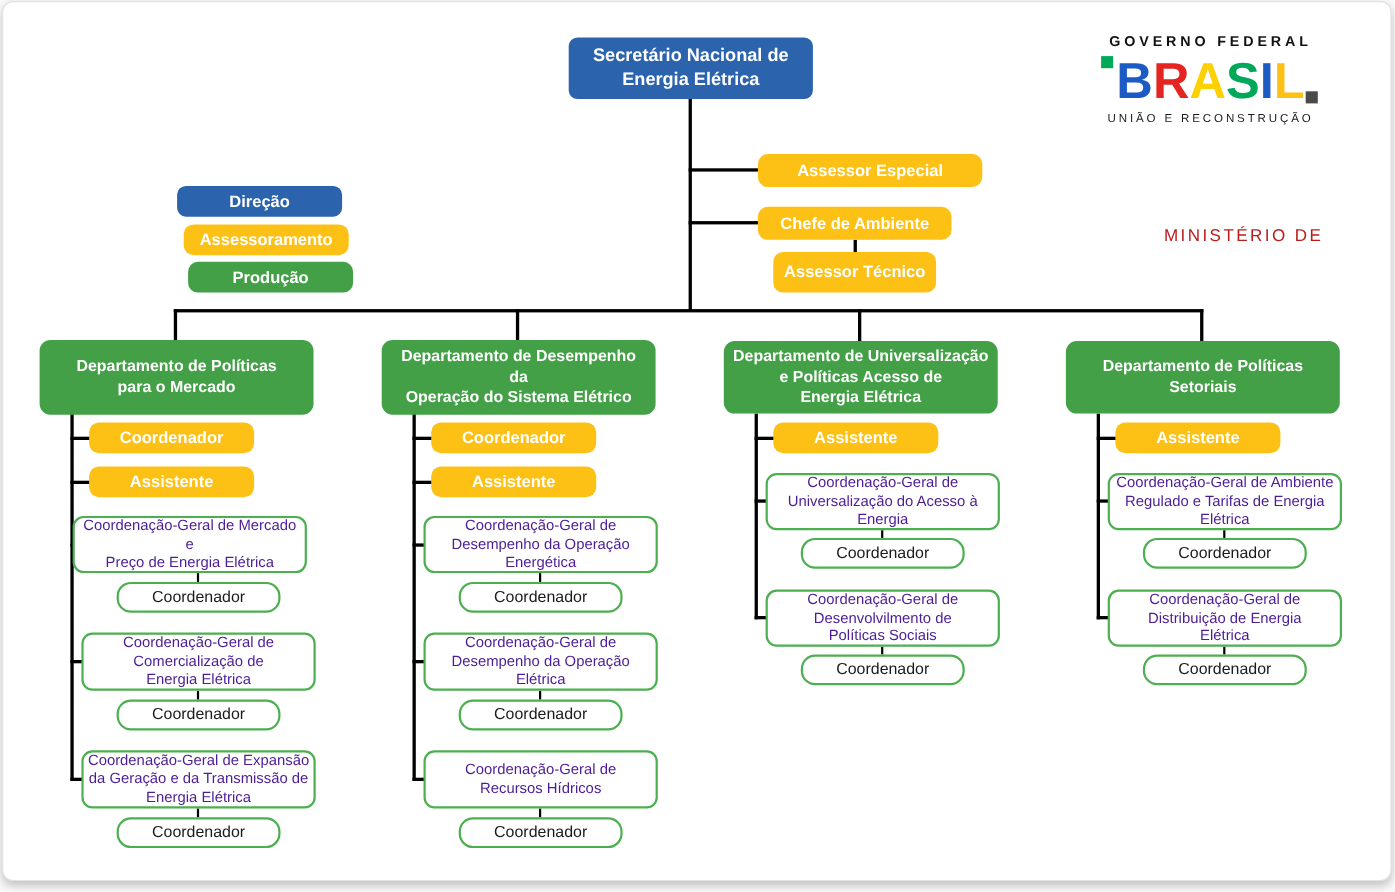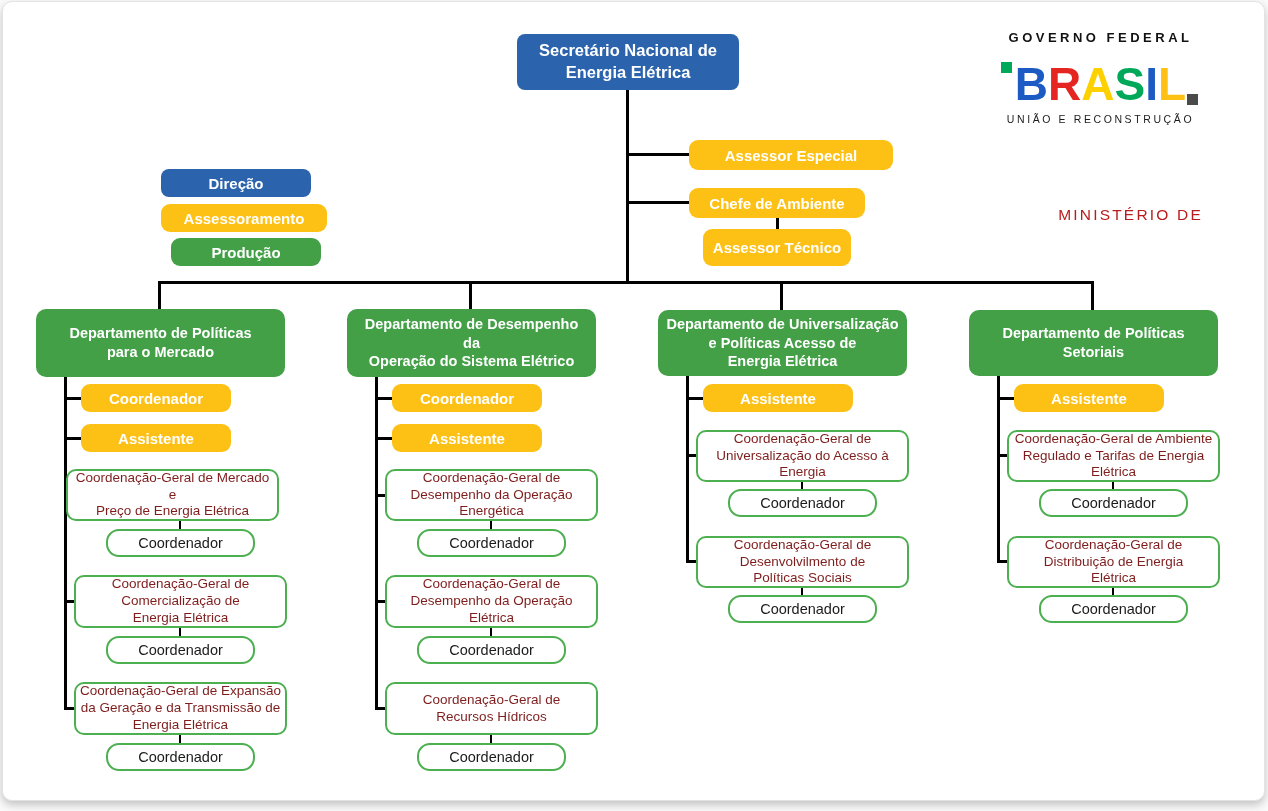--- a/index.html
+++ b/index.html
@@ -25,32 +25,32 @@
   }
   .blue   { background:#2b63ad; color:#fff; font-weight:bold; border-radius:8px; }
   .yellow { background:#fdc116; color:#fff; font-weight:bold; border-radius:9px; }
   .green  { background:#43a047; color:#fff; font-weight:bold; border-radius:9px; }
   .root-box  { font-size:16.5px; line-height:1.32; border-radius:8px; }
   .dept-box  { font-size:14.5px; line-height:1.3; border-radius:10px; padding:4px 8px; }
   .staff-box { font-size:15px; }
   .legend-box{ font-size:15px; }
   .cg {
     background:#fff; border:2px solid #4caf50; border-radius:10px;
-    color:#7f1d1d; font-size:13.5px; line-height:1.24; padding:2px 3px;
+    color:#4c1d95; font-size:13.5px; line-height:1.24; padding:2px 3px;
   }
   .sub {
     background:#fff; border:2px solid #4caf50; border-radius:13px;
     color:#1b1b1b; font-size:14.5px;
   }
   .ln { position:absolute; background:#000; z-index:1; }
 
   
   .logo { position:absolute; left:990px; top:28px; width:215px; text-align:center; z-index:2; }
   .logo-top { font-size:13px; font-weight:bold; letter-spacing:3.5px; color:#111; }
-  .wordmark { position:relative; margin-top:16px; font-size:46px; font-weight:800;
+  .wordmark { position:relative; margin-top:5px; font-size:46px; font-weight:800;
               line-height:1.02; letter-spacing:0px; }
   .wordmark span { display:inline-block; }
   .lt-b { color:#1d5bc4; } .lt-r { color:#e52521; } .lt-a { color:#fdd000; }
   .lt-s { color:#00a859; } .lt-i { color:#1d5bc4; } .lt-l { color:#fdc116; }
   .sq { position:absolute; width:11px; height:11px; }
   .sq-green { left:8px; top:1px; background:#00a859; }
   .sq-gray  { right:10px; bottom:3px; background:#4a4a4a; }
   .logo-tag { margin-top:5px; font-size:10.5px; font-weight:500; letter-spacing:2.6px; color:#1b1b1b; }
 
   
@@ -74,21 +74,21 @@
   <i class="ln" style="left:1088px;top:279px;width:3px;height:30px"></i>
 
   <div class="node blue root-box" style="left:514px;top:32px;width:222px;height:56px">Secretário Nacional de
 Energia Elétrica</div>
 
   <div class="node yellow staff-box" style="left:686px;top:138px;width:204px;height:30px">Assessor Especial</div>
   <div class="node yellow staff-box" style="left:686px;top:186px;width:176px;height:30px">Chefe de Ambiente</div>
   <div class="node yellow staff-box" style="left:700px;top:227px;width:148px;height:37px">Assessor Técnico</div>
 
   <div class="node blue legend-box" style="left:158px;top:167px;width:150px;height:28px">Direção</div>
-  <div class="node yellow legend-box" style="left:158px;top:202px;width:166px;height:28px">Assessoramento</div>
+  <div class="node yellow legend-box" style="left:164px;top:202px;width:150px;height:28px">Assessoramento</div>
   <div class="node green legend-box" style="left:168px;top:236px;width:150px;height:28px">Produção</div>
 
   <div class="logo">
     <div class="logo-top">GOVERNO FEDERAL</div>
     <div class="wordmark">
       <i class="sq sq-green"></i>
       <span class="lt-b">B</span><span class="lt-r">R</span><span class="lt-a">A</span><span class="lt-s">S</span><span class="lt-i">I</span><span class="lt-l">L</span>
       <i class="sq sq-gray"></i>
     </div>
     <div class="logo-tag">UNIÃO E RECONSTRUÇÃO</div>

